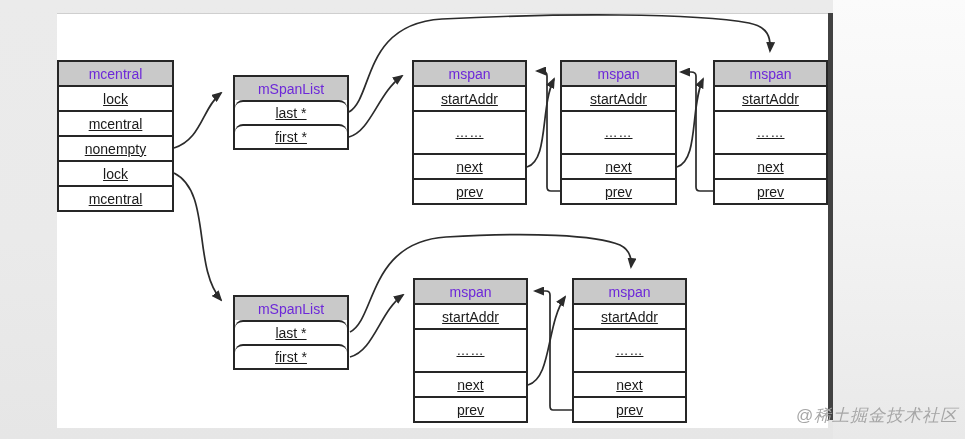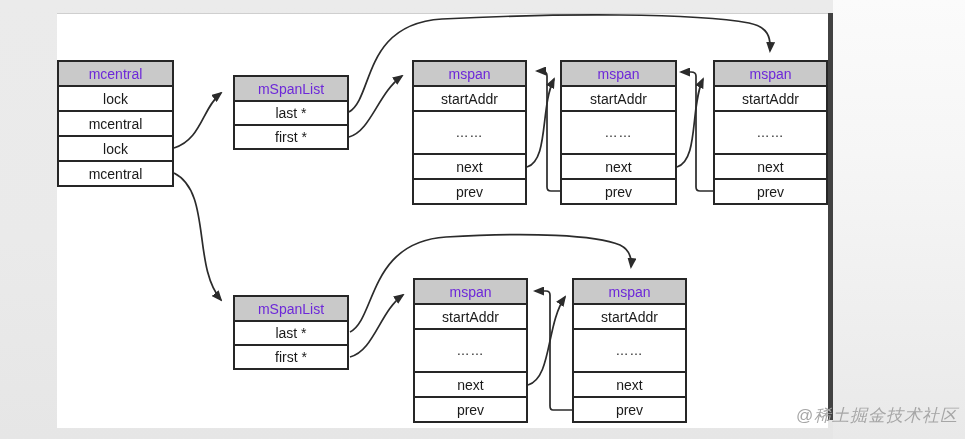--- a/index.html
+++ b/index.html
@@ -25,42 +25,43 @@
   .node{
     position:absolute;background:#ffffff;
     border:2px solid #262626;box-sizing:border-box;
   }
   .hdr{
     background:#c9c9c9;height:23px;display:flex;align-items:center;justify-content:center;
     font-size:14px;color:#6d28d9;
   }
   .row{
     height:23px;display:flex;align-items:center;justify-content:center;
-    border-top:2px solid #262626;font-size:14px;color:#1a1a1a;background:#fff;
+    border-top:2px solid #262626;font-size:14px;color:#1a1a1a;background:#fff;text-decoration:underline;
   }
-  .row-sm{height:22px;}
+  .row-sm{height:22px;border-radius:8px;}
   .row-dots{height:41px;font-size:13px;letter-spacing:1px;}
   .arrows{position:absolute;left:0;top:0;width:965px;height:439px;pointer-events:none;}
   .watermark{
     position:absolute;right:7px;bottom:12px;
     font-size:17px;color:#a6a6a6;letter-spacing:1px;font-style:italic;
   }
 </style>
 </head>
 <body>
 
 <div class="stage">
   <div class="right-strip"></div>
   <div class="canvas"></div>
   <div class="edge-bar"></div>
 
   <div class="node" style="left:57px;top:60px;width:117px;">
     <div class="hdr">mcentral</div>
     <div class="row">lock</div>
     <div class="row">mcentral</div>
+    <div class="row">nonempty</div>
     <div class="row">lock</div>
     <div class="row">mcentral</div>
   </div>
 
   <div class="node" style="left:233px;top:75px;width:116px;">
     <div class="hdr">mSpanList</div>
     <div class="row row-sm">last *</div>
     <div class="row row-sm">first *</div>
   </div>
 

